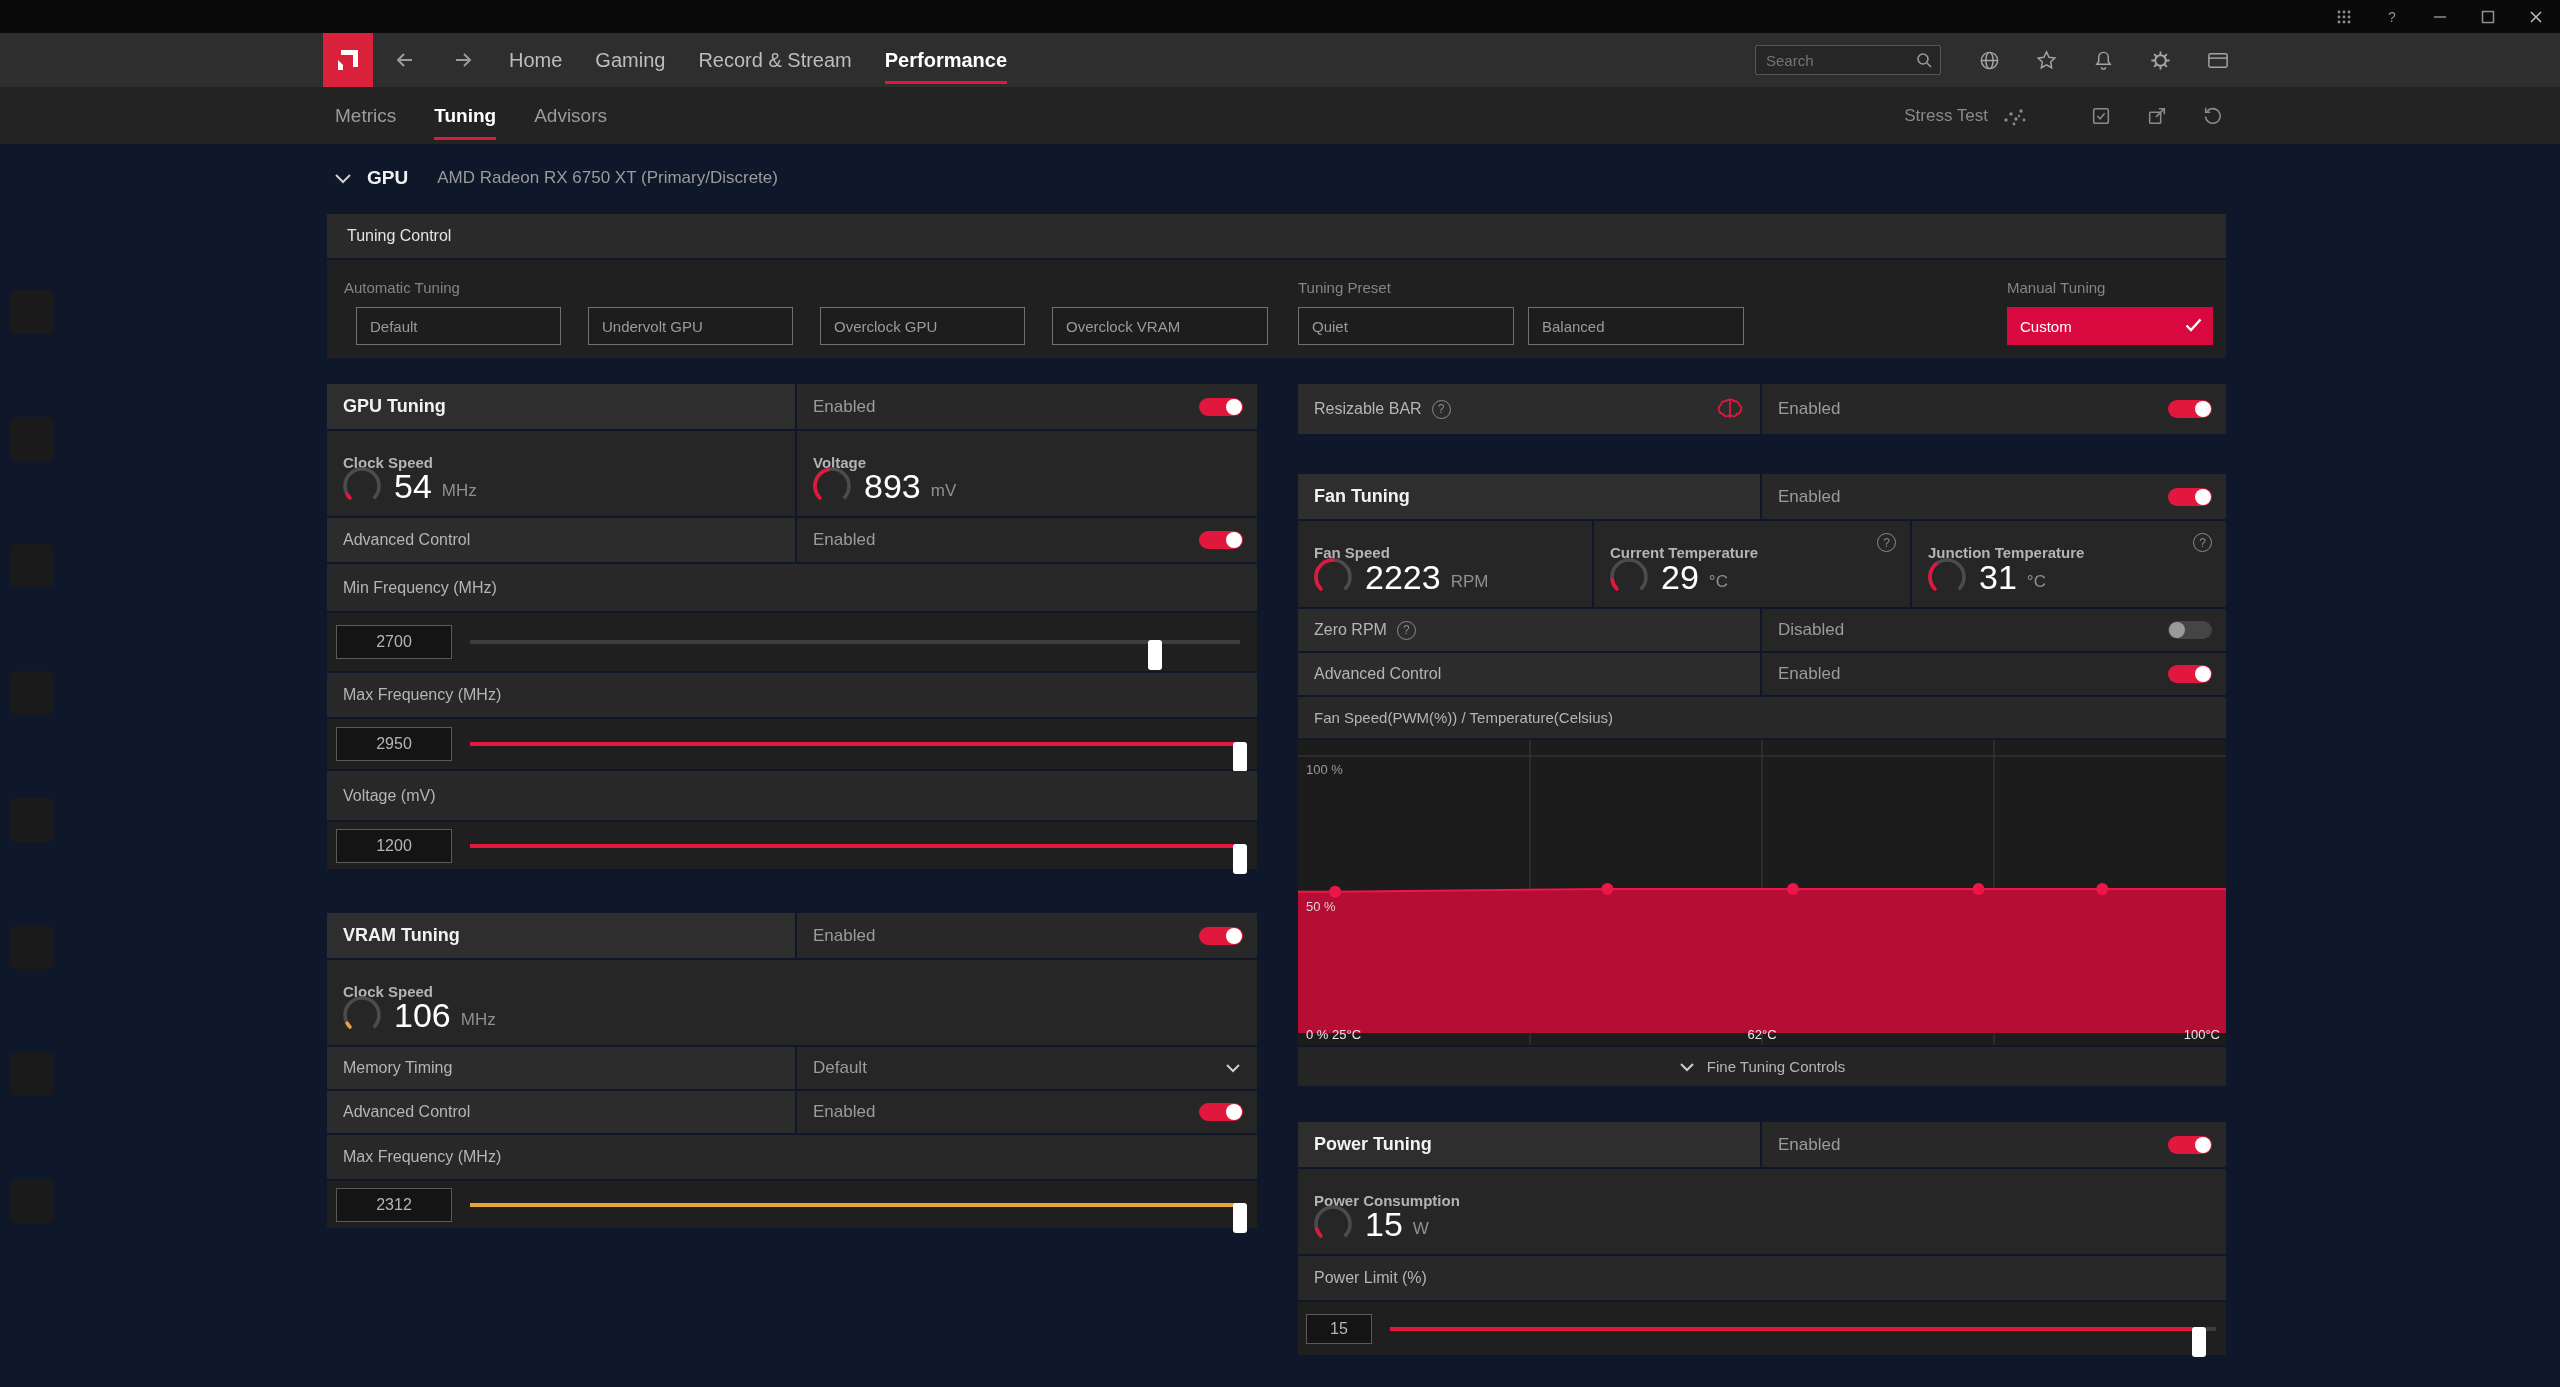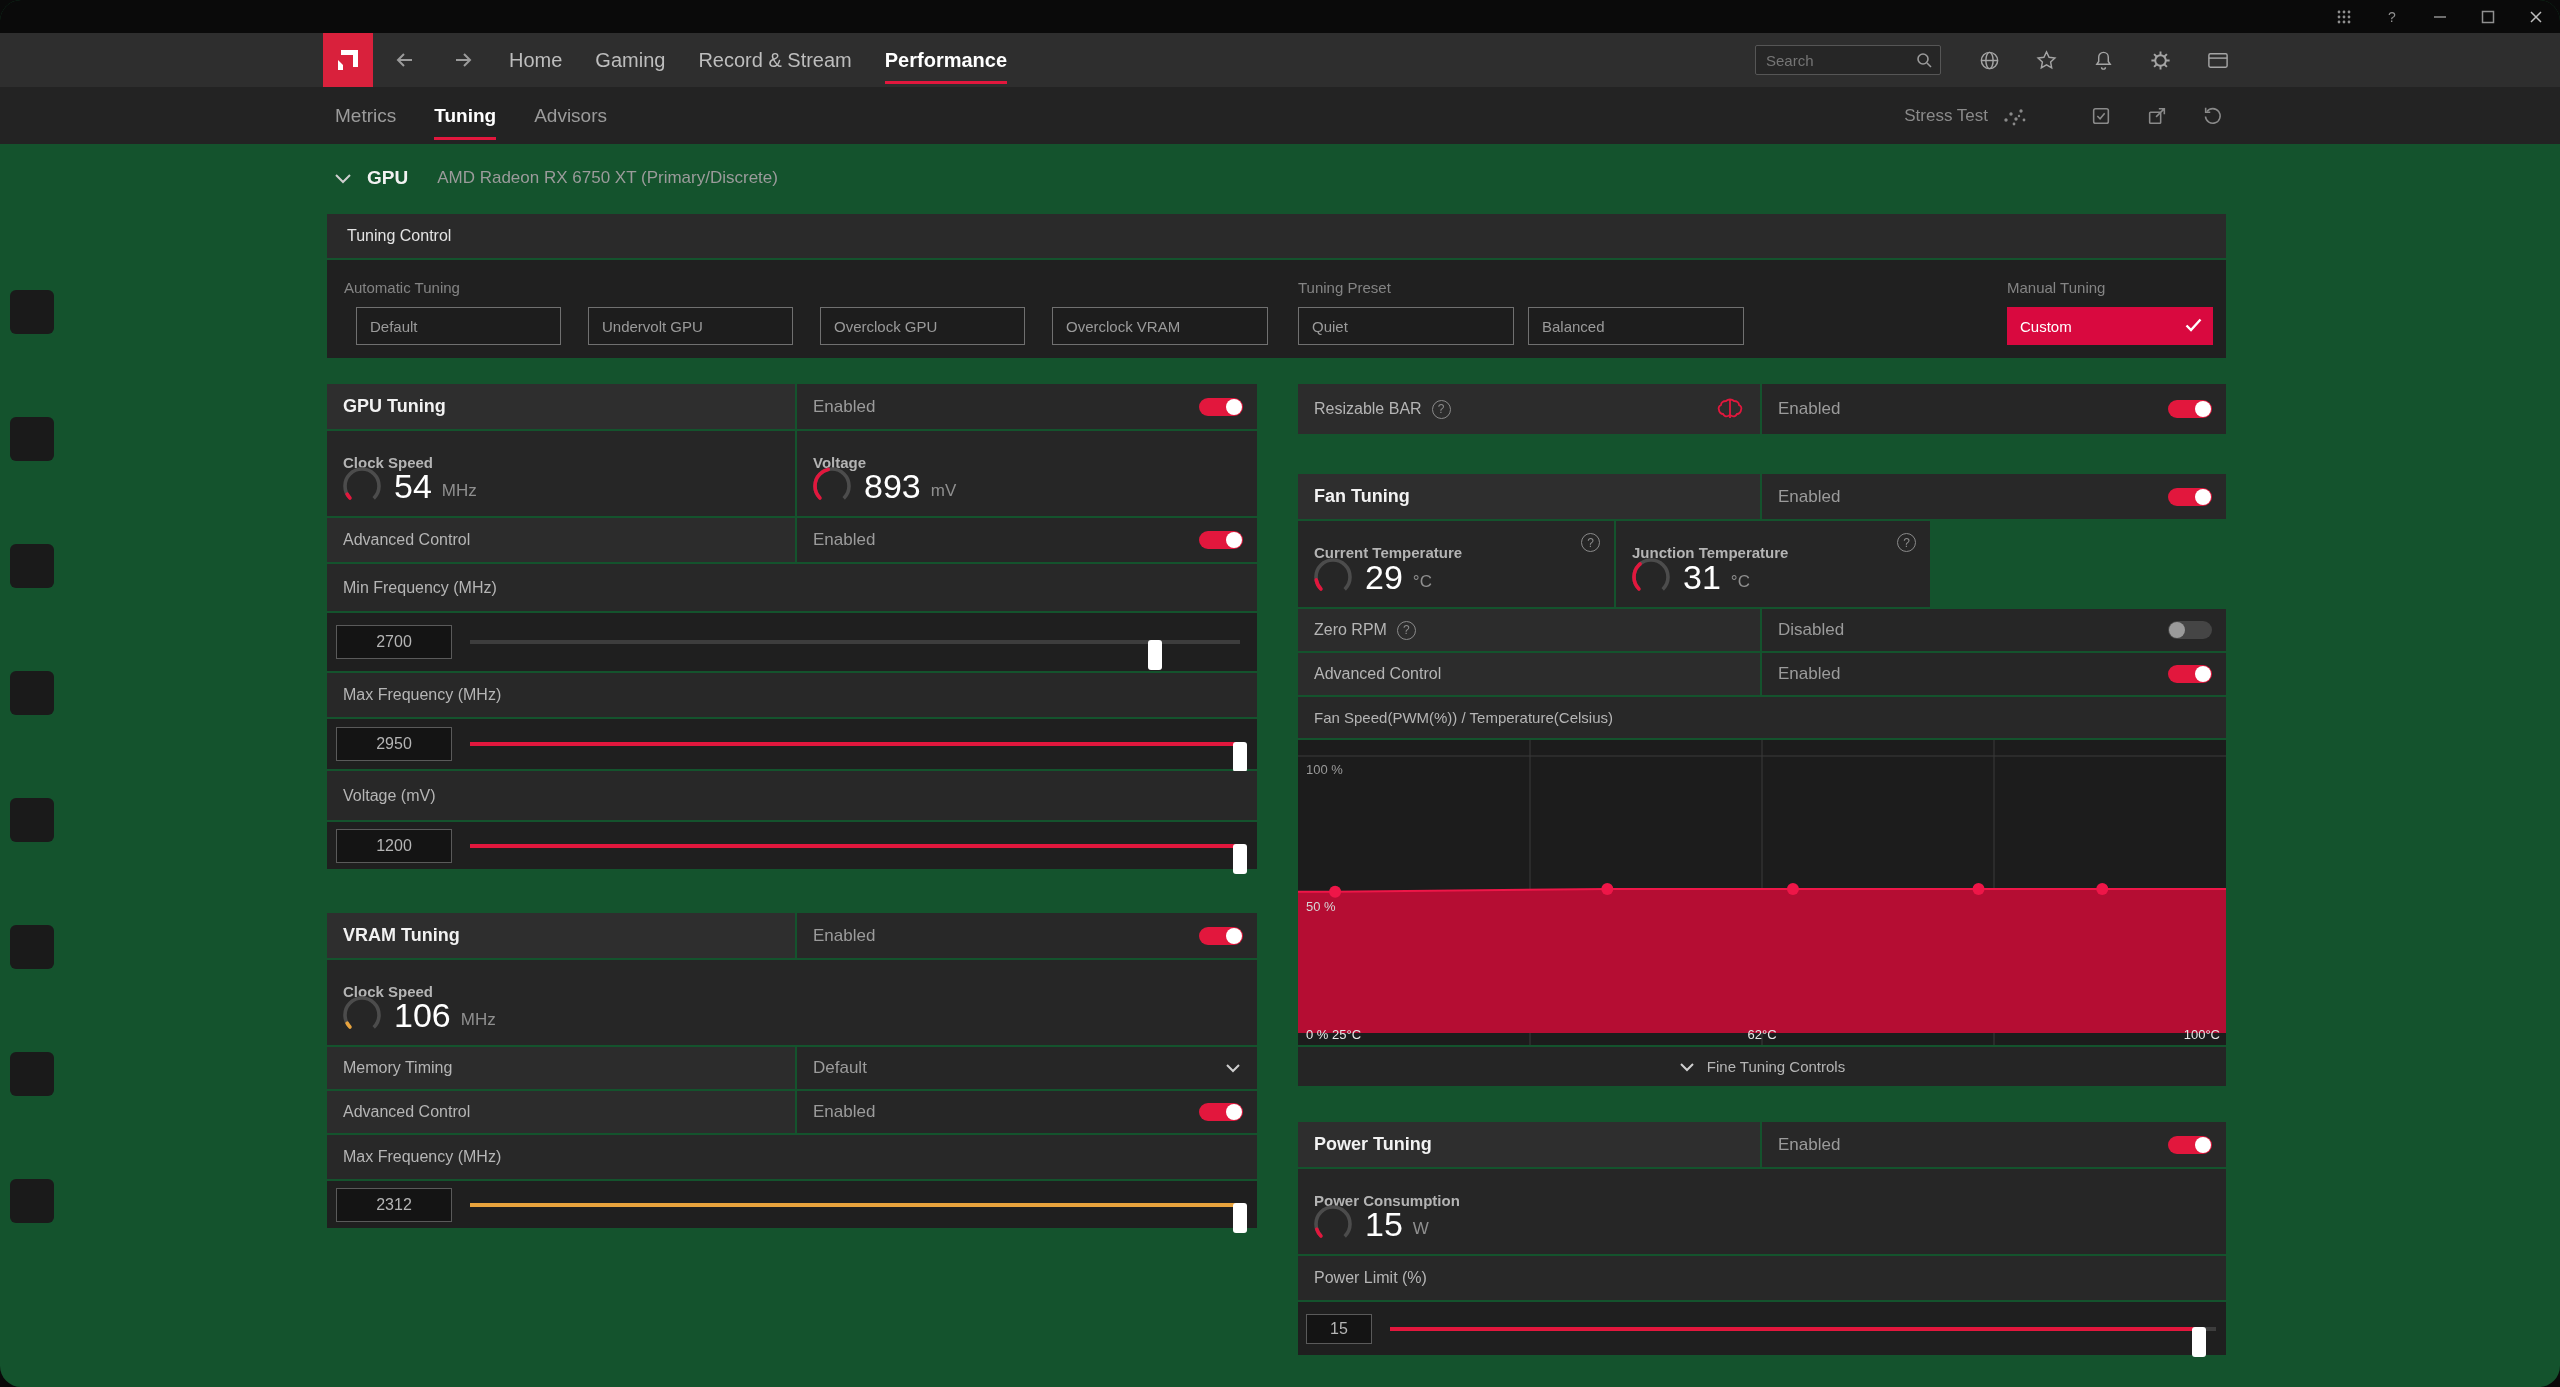--- a/index.html
+++ b/index.html
@@ -1,17 +1,17 @@
 <!DOCTYPE html>
 <html><head>
 <meta charset="utf-8">
 <style>
   * { box-sizing: border-box; margin: 0; padding: 0; }
   body { background:#0a0a0a; font-family:"Liberation Sans","DejaVu Sans",sans-serif; }
-  .screen { position:relative; width:2560px; height:1387px; background:#14532d; overflow:hidden;border-radius:21px; }
+  .screen { position:relative; width:2560px; height:1387px; background:#0f172a; overflow:hidden; }
 
   
   .ghost { position:absolute; left:10px; width:44px; height:44px; background:#1a1a1a; border-radius:6px; }
 
   
   .titlebar { position:absolute; top:0; left:0; right:0; height:33px; background:#0a0a0a; }
   .titlebar .ticons { position:absolute; right:15px; top:0; height:33px; display:flex; align-items:center; gap:30px; }
   .ticon { width:18px; height:18px; display:inline-flex; align-items:center; justify-content:center; color:#8f8f8f; }
   .qtext::before { content:"?"; font-size:14px; color:#8f8f8f; }
 
@@ -474,20 +474,33 @@
           <span class="hdr">Fan Tuning</span>
         </div>
       <div class="cell cr">
         <span class="state">Enabled</span>
         <div class="toggle on">
             <div class="knob"></div>
           </div>
       </div>
     </div>
     <div class="row rg" style="height:86px">
+      <div class="cell" style="width:294px">
+        <span class="glabel">Fan Speed</span>
+        <div class="gaugeRow">
+          <span class="gauge">
+              <svg width="44" height="44" viewBox="0 0 44 44">
+                <circle cx="22" cy="22" r="17" fill="none" stroke="#4c4c4c" stroke-width="3.6" stroke-dasharray="80.11061266653974 106.81415022205297" transform="rotate(135 22 22)"></circle>
+                <circle cx="22" cy="22" r="17" fill="none" stroke="#e2173d" stroke-width="3.6" stroke-linecap="round" stroke-dasharray="40.05530633326987 106.81415022205297" transform="rotate(135 22 22)"></circle>
+              </svg>
+            </span>
+          <span class="gval">2223</span>
+          <span class="gunit">RPM</span>
+        </div>
+      </div>
       <div class="cell" style="width:316px">
         <span class="glabel">Current Temperature</span>
         <span class="q qabs"></span>
         <div class="gaugeRow">
           <span class="gauge">
               <svg width="44" height="44" viewBox="0 0 44 44">
                 <circle cx="22" cy="22" r="17" fill="none" stroke="#4c4c4c" stroke-width="3.6" stroke-dasharray="80.11061266653974 106.81415022205297" transform="rotate(135 22 22)"></circle>
                 <circle cx="22" cy="22" r="17" fill="none" stroke="#e2173d" stroke-width="3.6" stroke-linecap="round" stroke-dasharray="10.414379646650165 106.81415022205297" transform="rotate(135 22 22)"></circle>
               </svg>
             </span>

